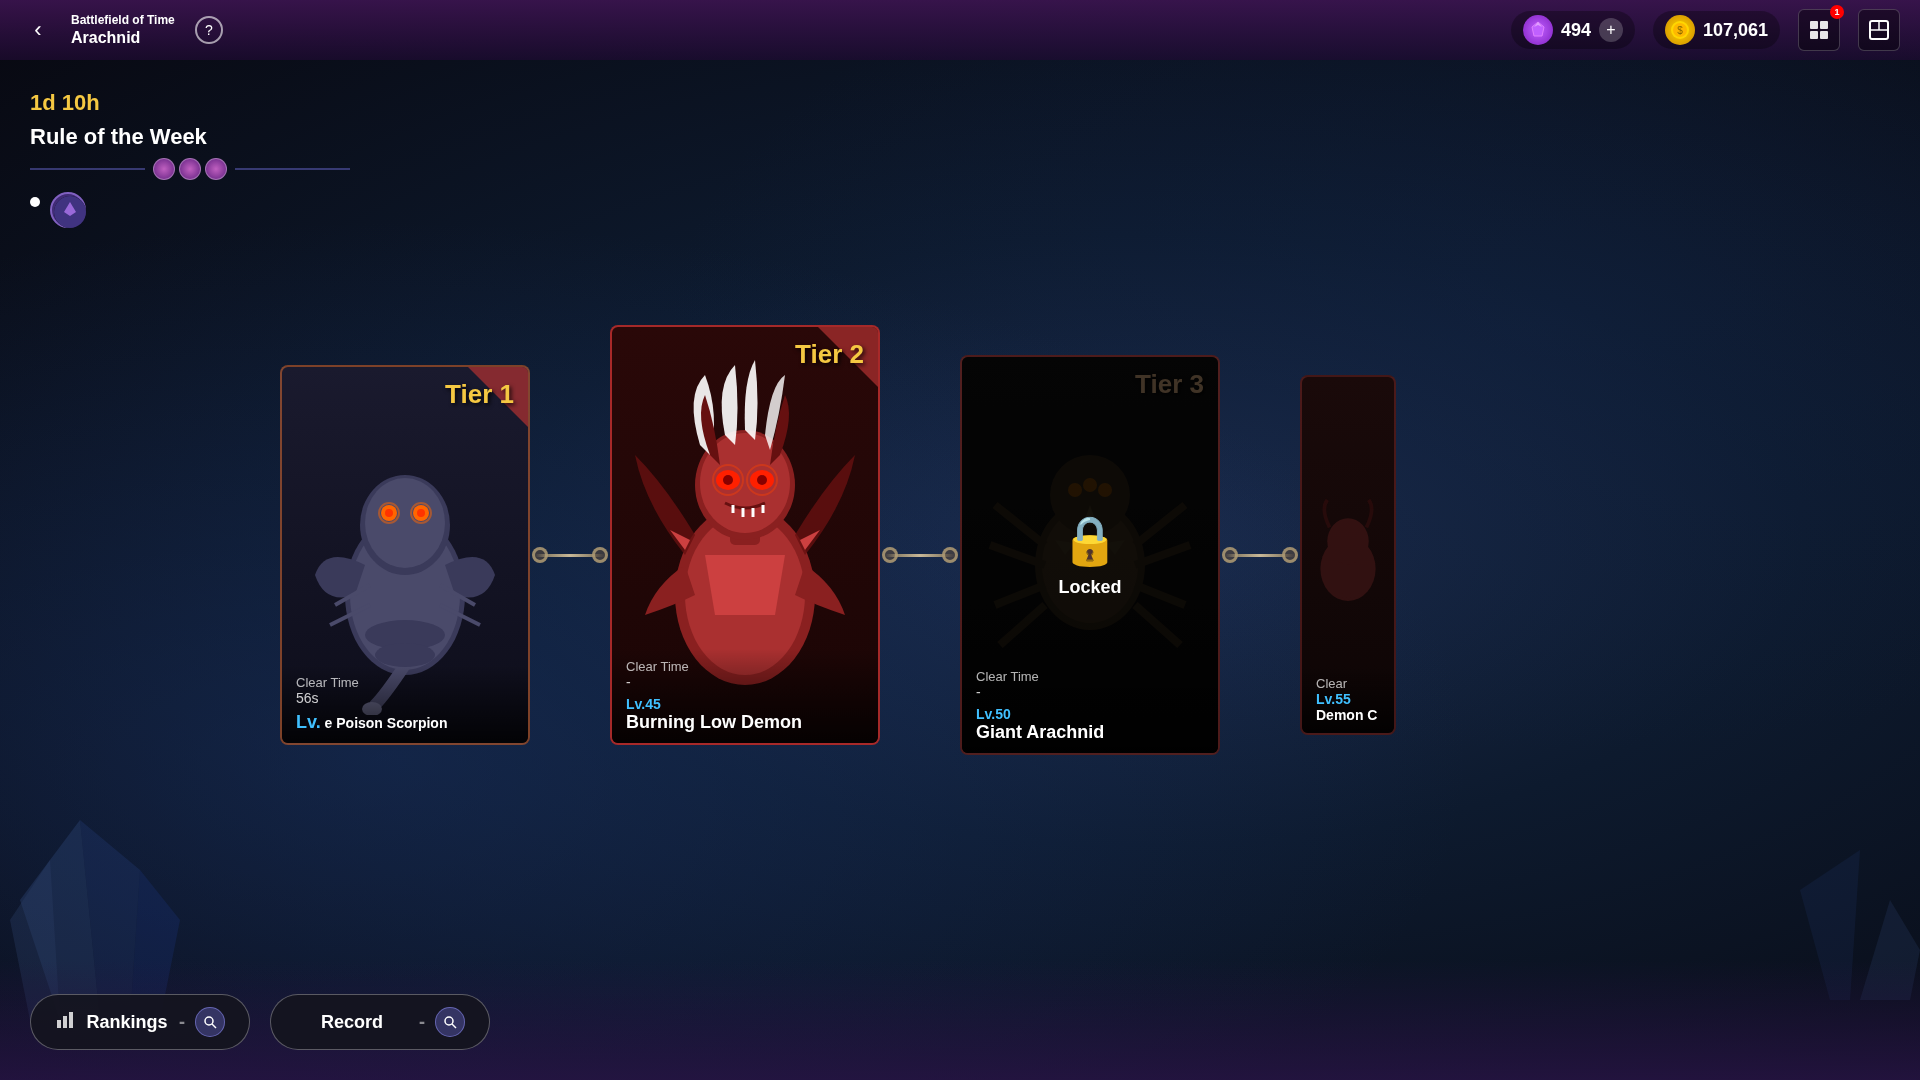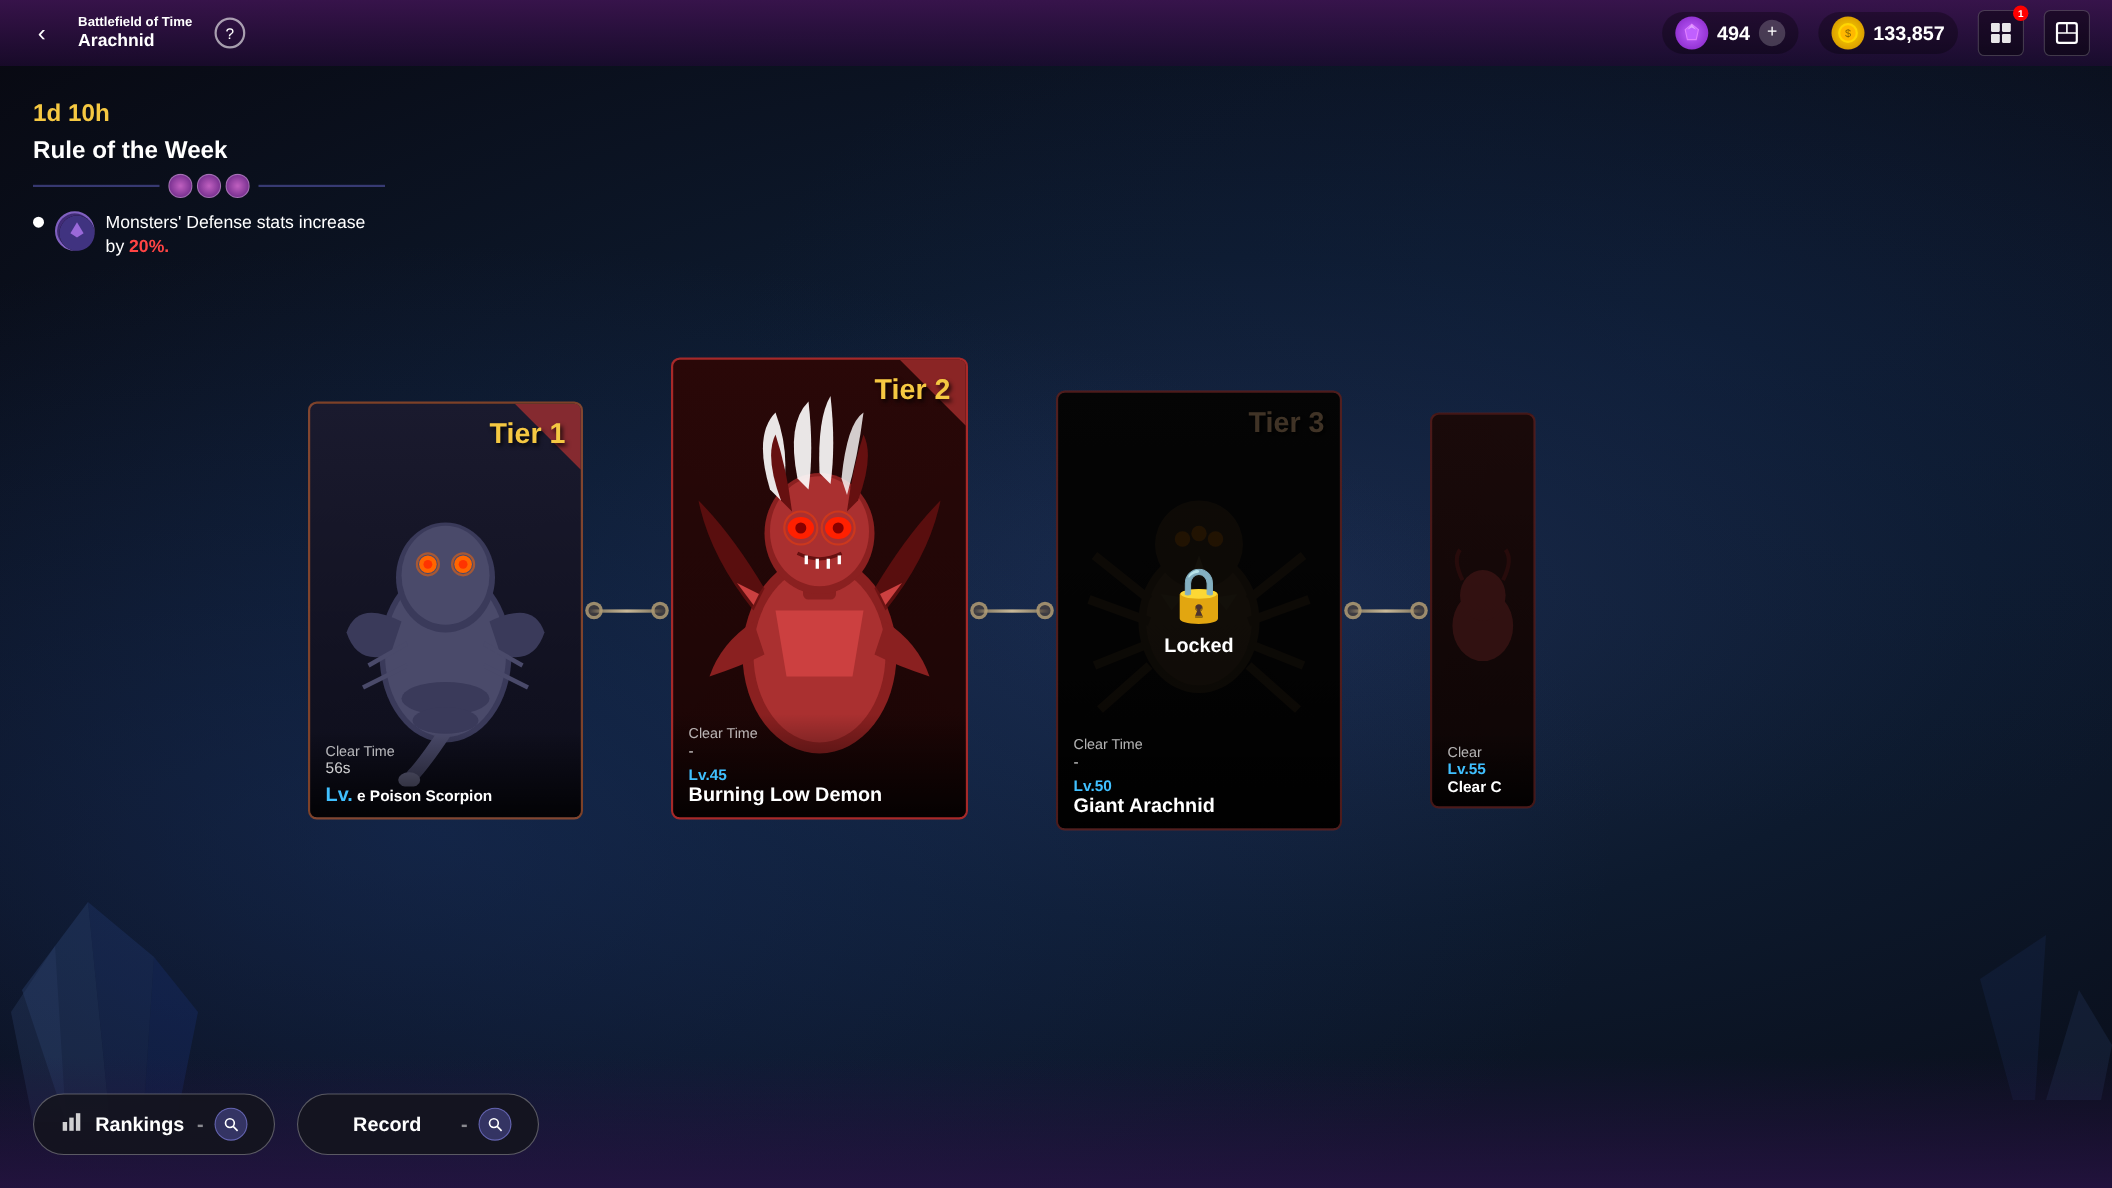--- a/index.html
+++ b/index.html
@@ -574,21 +574,21 @@
     </div>
 
     <div class="currency-block">
       <div class="currency-icon coin">
         <svg width="20" height="20" viewBox="0 0 20 20">
           <circle cx="10" cy="10" r="9" fill="#ffd700"></circle>
           <circle cx="10" cy="10" r="7" fill="#ffb800"></circle>
           <text x="10" y="14" text-anchor="middle" font-size="10" fill="#886600">$</text>
         </svg>
       </div>
-      <span class="currency-value">133,857</span>
+      <span class="currency-value">107,061</span>
     </div>
 
     <div class="notification-badge">
       <div class="icon-btn">
         <svg width="22" height="22" viewBox="0 0 22 22">
           <rect x="2" y="2" width="8" height="8" rx="1" fill="white" opacity="0.9"></rect>
           <rect x="12" y="2" width="8" height="8" rx="1" fill="white" opacity="0.9"></rect>
           <rect x="2" y="12" width="8" height="8" rx="1" fill="white" opacity="0.9"></rect>
           <rect x="12" y="12" width="8" height="8" rx="1" fill="white" opacity="0.9"></rect>
         </svg>
@@ -621,23 +621,20 @@
       <div class="rule-line"></div>
     </div>
     <div class="rule-item">
       <div class="rule-bullet"></div>
       <div class="rule-monster-icon">
         <svg width="36" height="36" viewBox="0 0 36 36">
           <circle cx="18" cy="18" r="16" fill="radial-gradient"></circle>
           <circle cx="18" cy="18" r="16" fill="#5040a0" opacity="0.8"></circle>
           <polygon points="18,8 24,18 18,22 12,18" fill="#c080ff" opacity="0.7"></polygon>
         </svg>
-      </div>
-      <div class="rule-text">
-        <span>Monsters' Defense stats increase by </span><span class="rule-highlight">20%.</span>
       </div>
     </div>
   </div>
 
   <div class="tiers-container">
 
     <div class="tier-wrapper">
       <div class="tier-card tier-card-1">
         <div class="tier-corner-mark"></div>
 
@@ -819,21 +816,21 @@
           <svg width="200" height="300" viewBox="0 0 200 300">
             <ellipse cx="100" cy="180" rx="60" ry="70" fill="#602020"></ellipse>
             <ellipse cx="100" cy="120" rx="45" ry="50" fill="#602020"></ellipse>
             <path d="M60,90 Q40,50 55,30" stroke="#441010" stroke-width="8" fill="none"></path>
             <path d="M140,90 Q160,50 145,30" stroke="#441010" stroke-width="8" fill="none"></path>
           </svg>
         </div>
         <div class="card-bottom">
           <div class="clear-time-label">Clear</div>
           <div class="monster-level">Lv.55</div>
-          <div class="monster-name monster-name-small">Clear C</div>
+          <div class="monster-name monster-name-small">Demon C</div>
         </div>
       </div>
     </div>
 
   </div>
 
   <div class="bottom-bar">
     <div class="bottom-btn">
       <div class="bottom-btn-icon">
         <svg width="20" height="20" viewBox="0 0 20 20">

